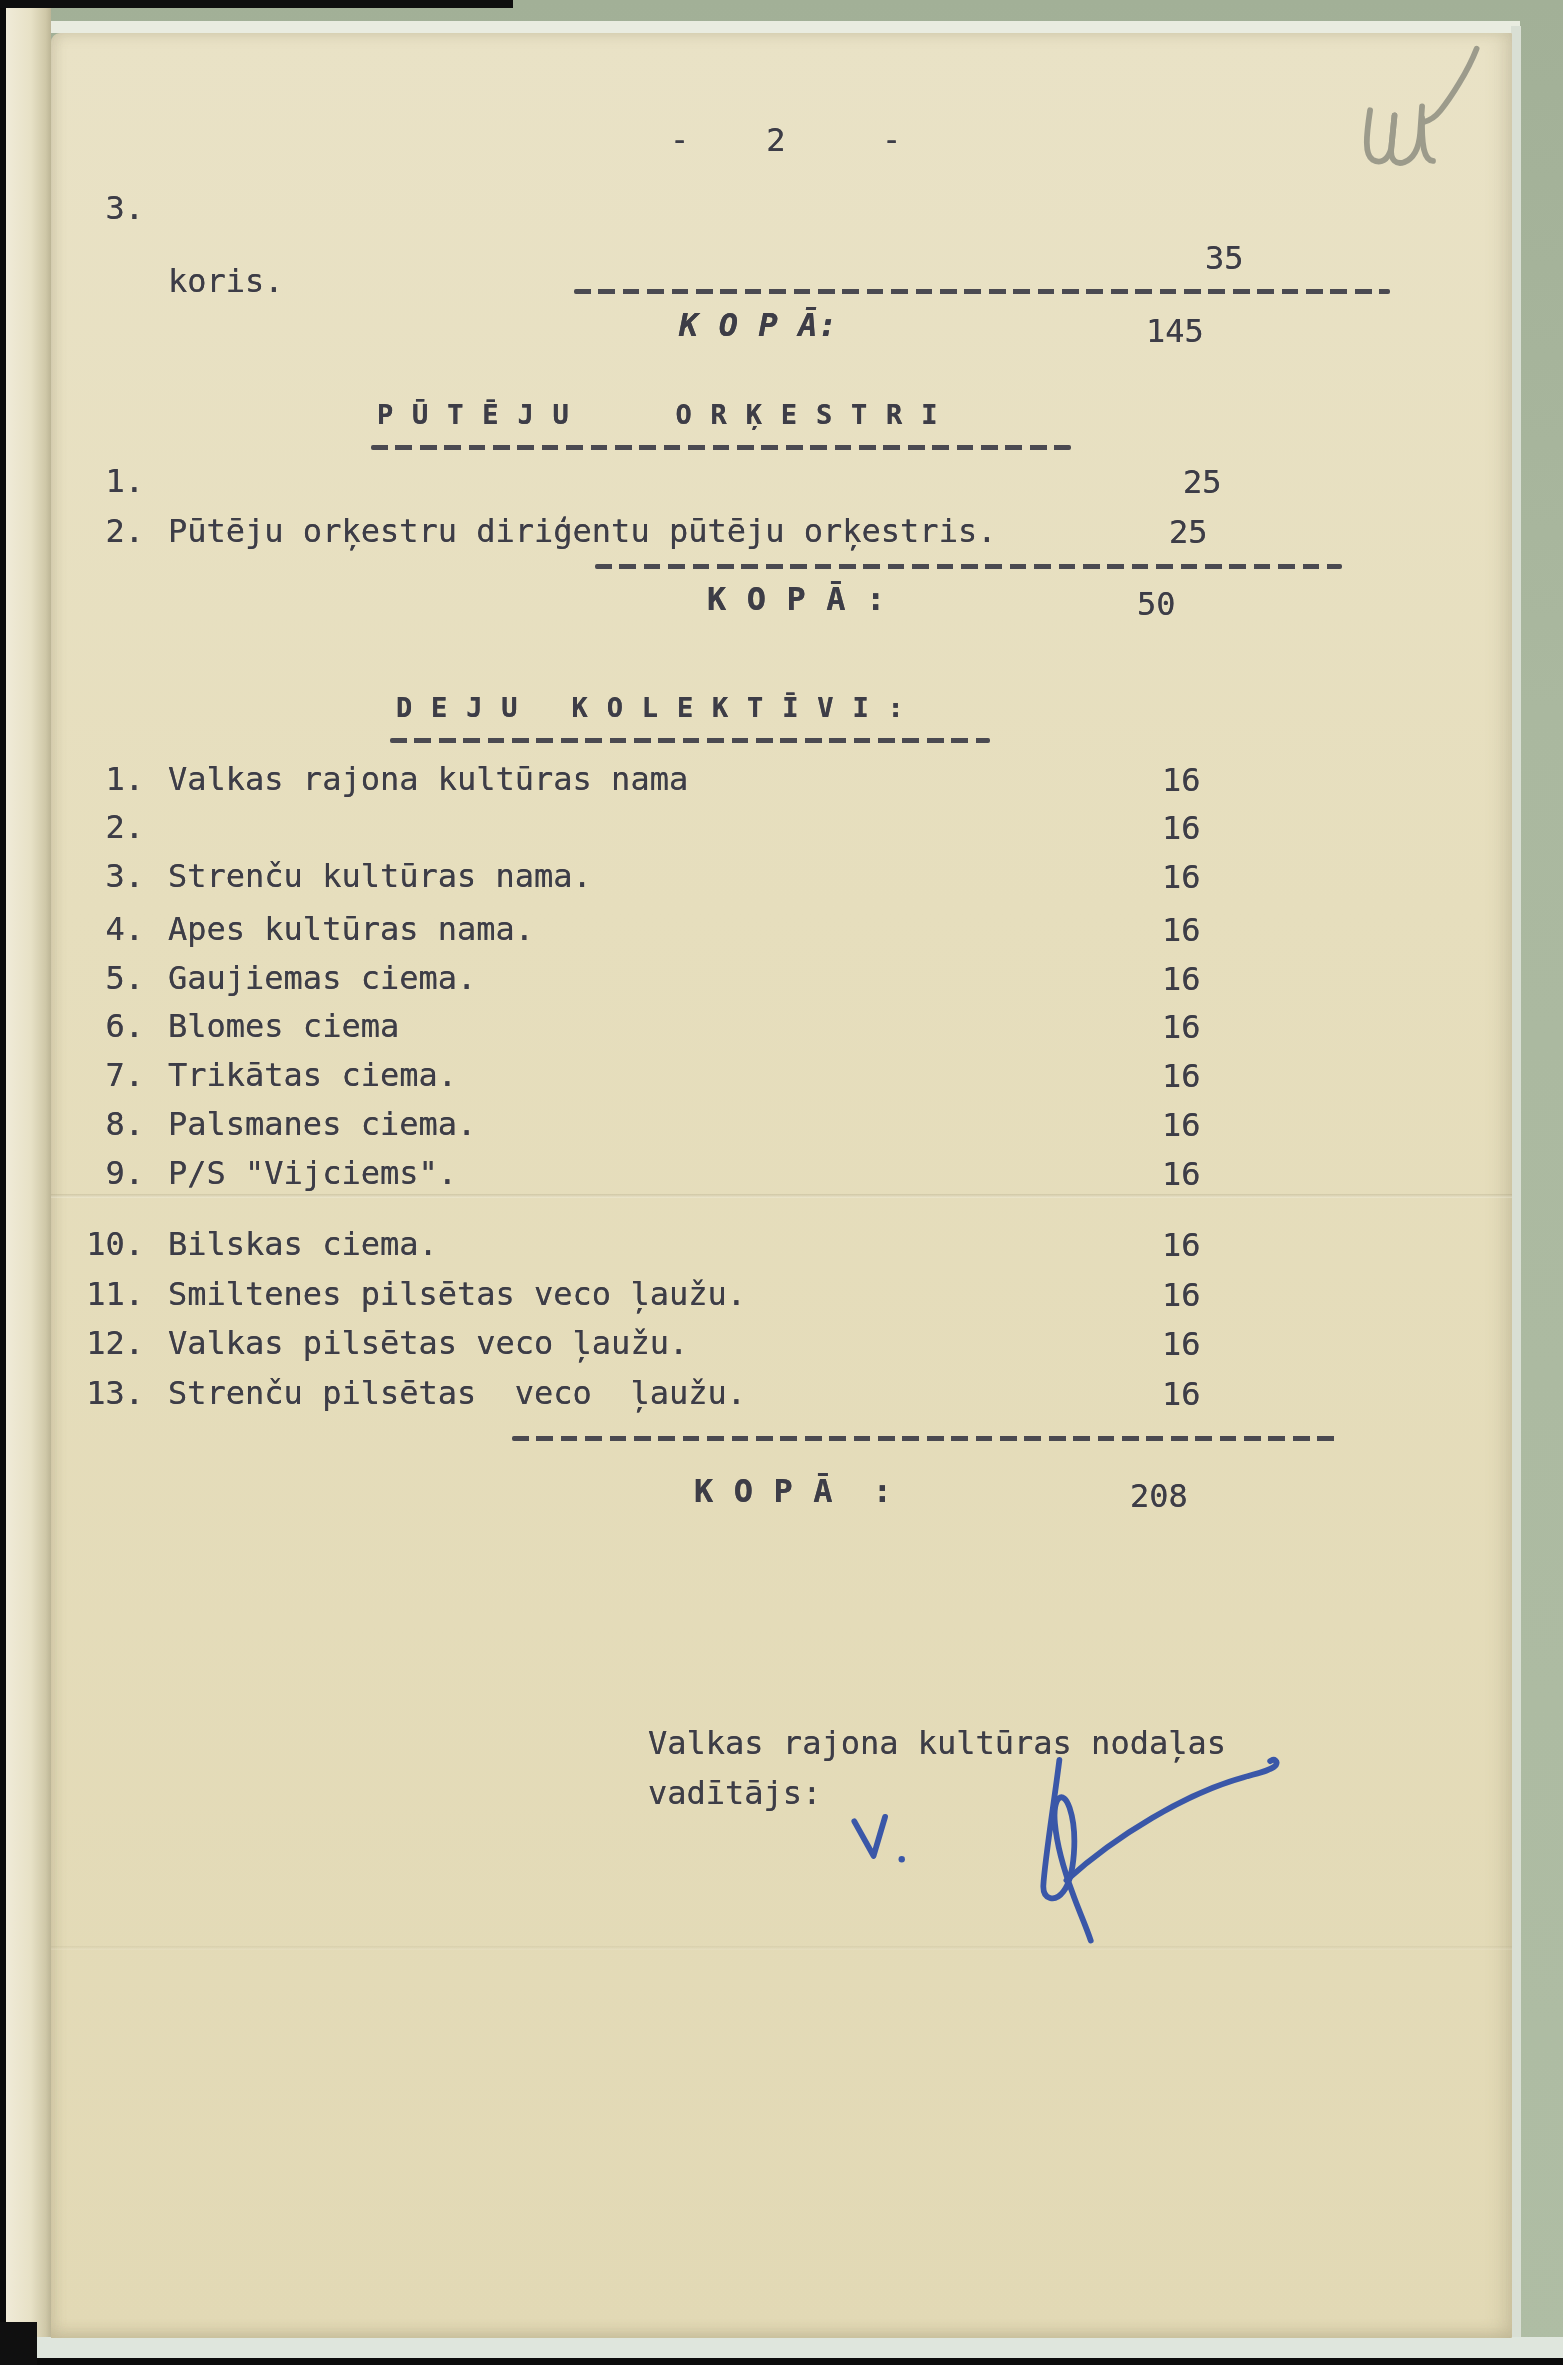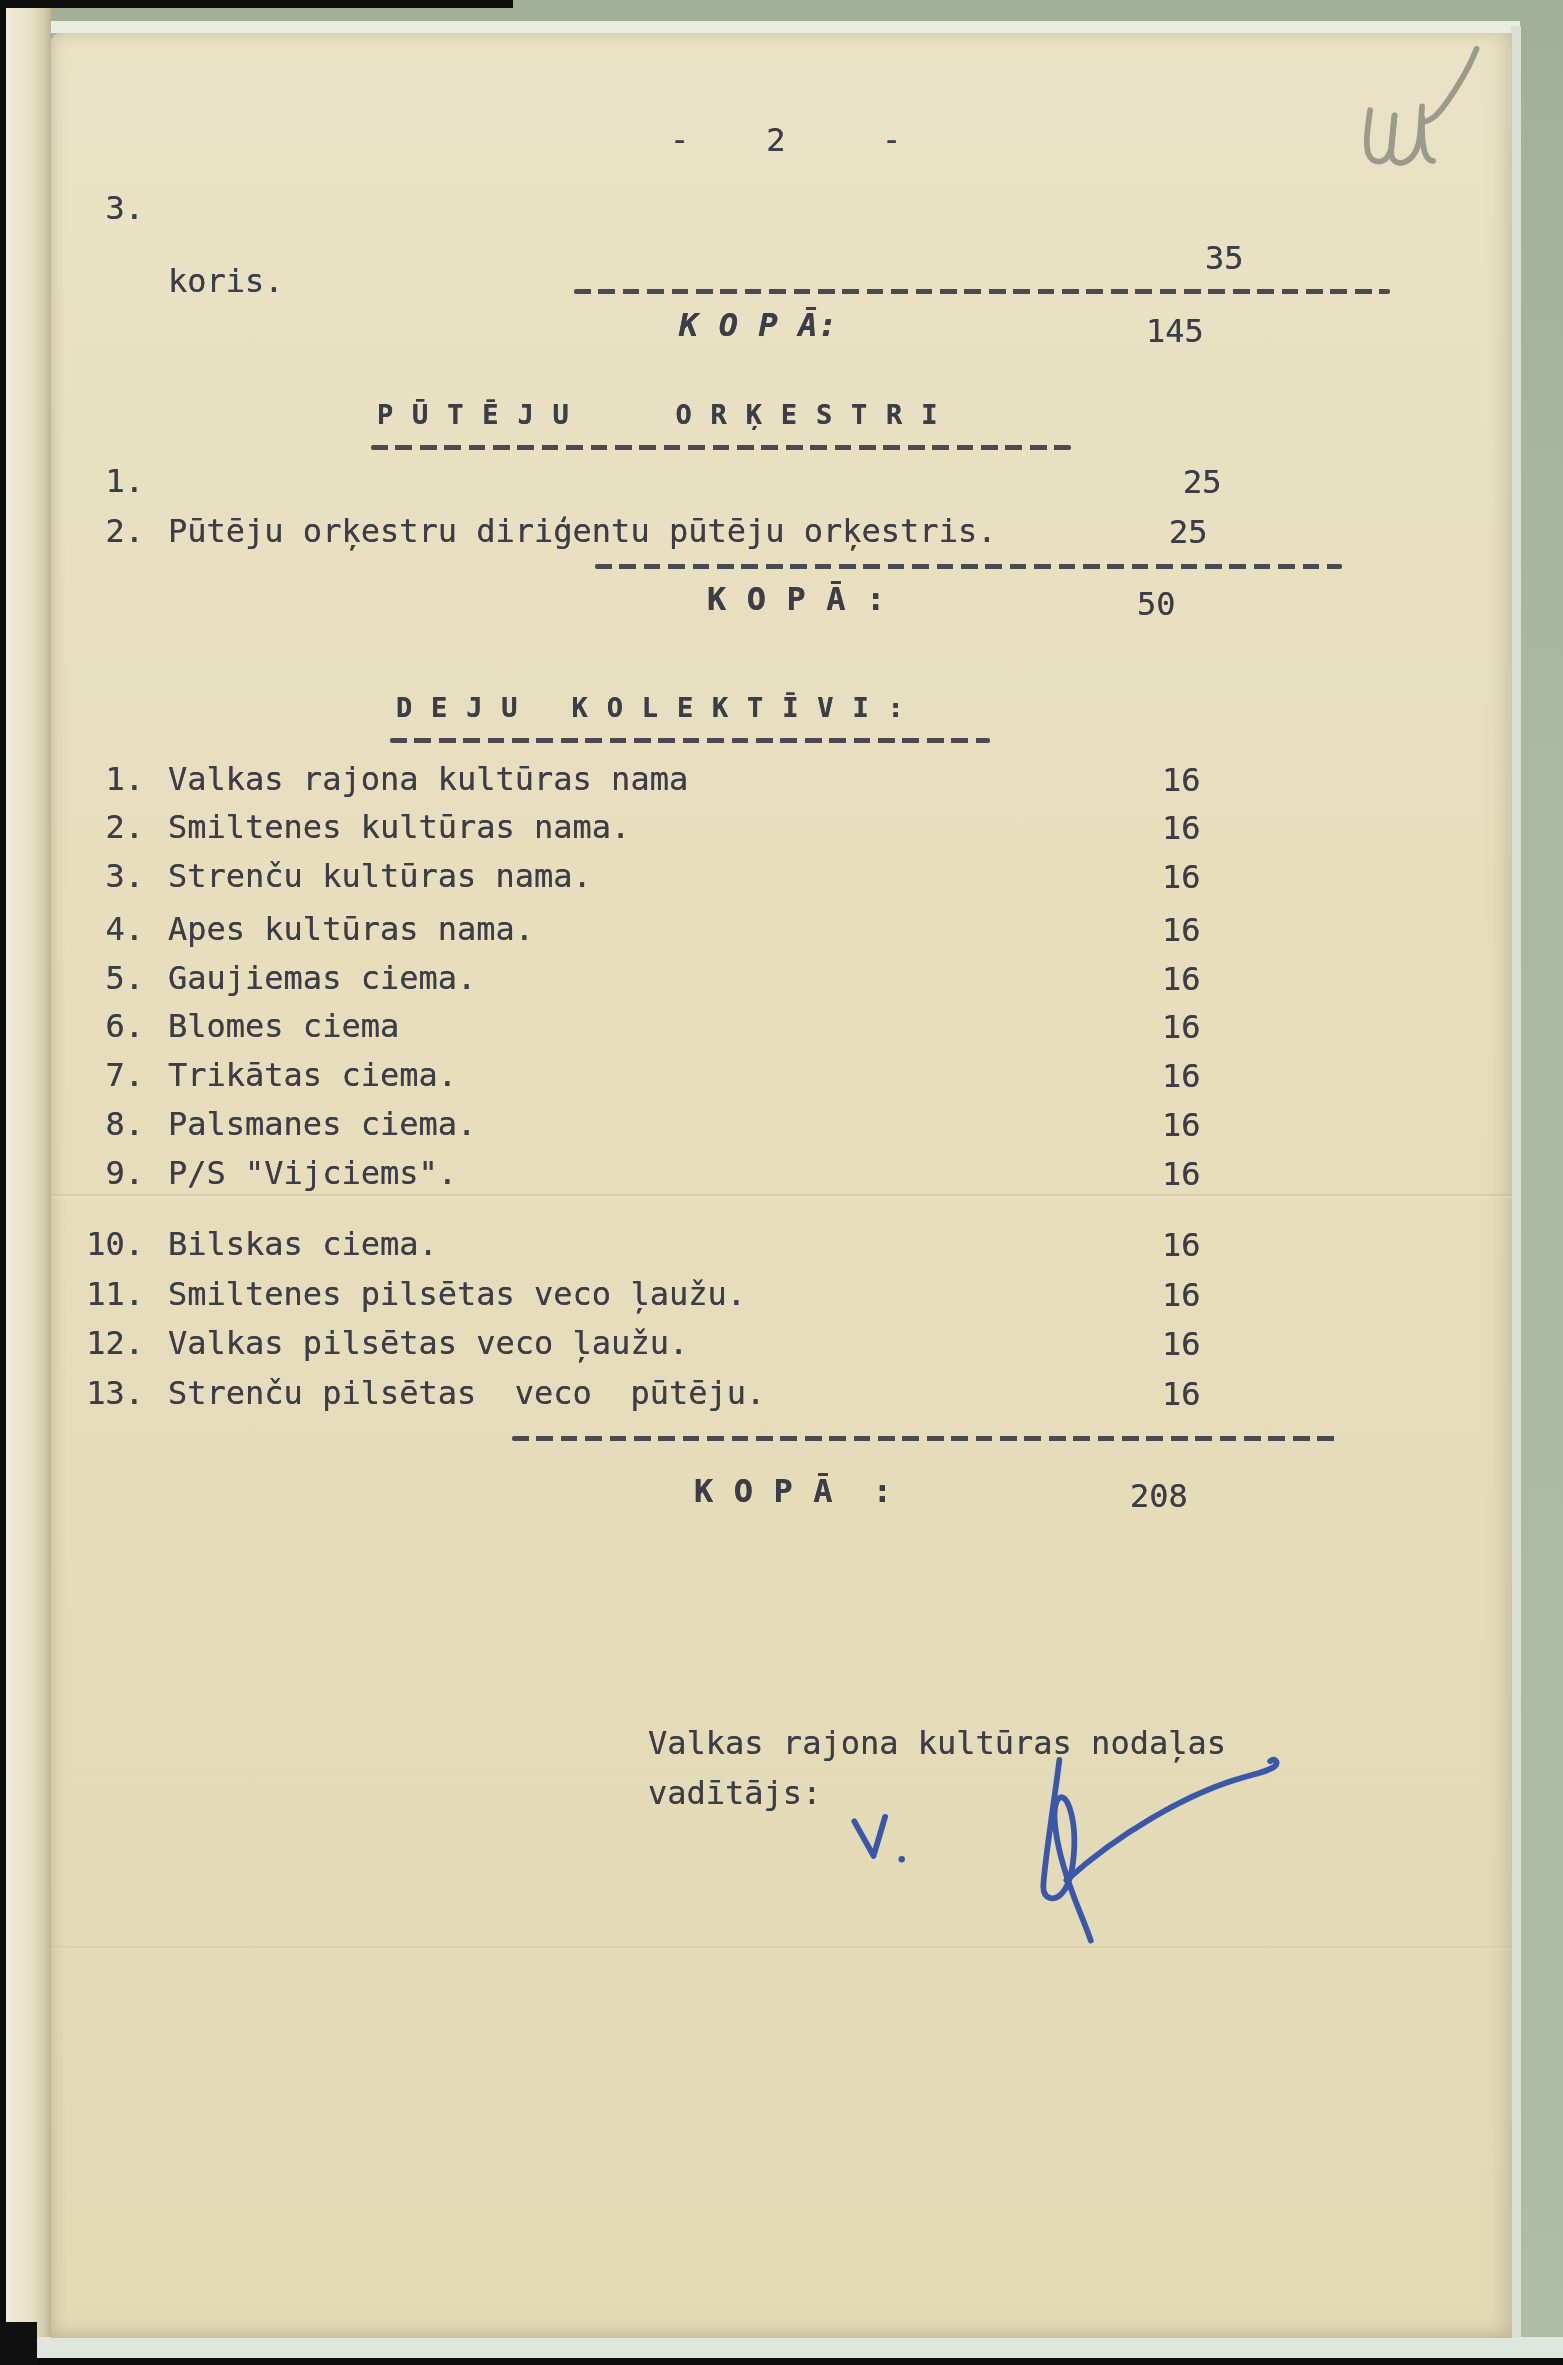--- a/index.html
+++ b/index.html
@@ -106,21 +106,20 @@
     <div class="t hd" style="left:396px;top:689px;">D E J U   K O L E K T Ī V I :</div>
     <div class="sep" style="left:390px;top:738px;width:600px;"></div>
 
     <div class="row" style="top:761px;">
       <span class="t num">1.</span>
       <span class="t txt">Valkas rajona kultūras nama</span>
       <span class="t val">16</span>
     </div>
     <div class="row" style="top:809px;">
       <span class="t num">2.</span>
-      <span class="t txt">Smiltenes kultūras nama.</span>
       <span class="t val">16</span>
     </div>
     <div class="row" style="top:858px;">
       <span class="t num">3.</span>
       <span class="t txt">Strenču kultūras nama.</span>
       <span class="t val">16</span>
     </div>
     <div class="row" style="top:911px;">
       <span class="t num">4.</span>
       <span class="t txt">Apes kultūras nama.</span>
@@ -161,21 +160,21 @@
       <span class="t txt">Smiltenes pilsētas veco ļaužu.</span>
       <span class="t val">16</span>
     </div>
     <div class="row" style="top:1325px;">
       <span class="t num">12.</span>
       <span class="t txt">Valkas pilsētas veco ļaužu.</span>
       <span class="t val">16</span>
     </div>
     <div class="row" style="top:1375px;">
       <span class="t num">13.</span>
-      <span class="t txt">Strenču pilsētas  veco  pūtēju.</span>
+      <span class="t txt">Strenču pilsētas  veco  ļaužu.</span>
       <span class="t val">16</span>
     </div>
 
     <div class="sep" style="left:512px;top:1436px;width:829px;"></div>
     <div class="t tot" style="left:694px;top:1473px;">K O P Ā  :</div>
     <div class="t" style="left:1130px;top:1478px;">208</div>
   </div>
 
   <div>
     <div class="t" style="left:648px;top:1725px;">Valkas rajona kultūras nodaļas</div>

